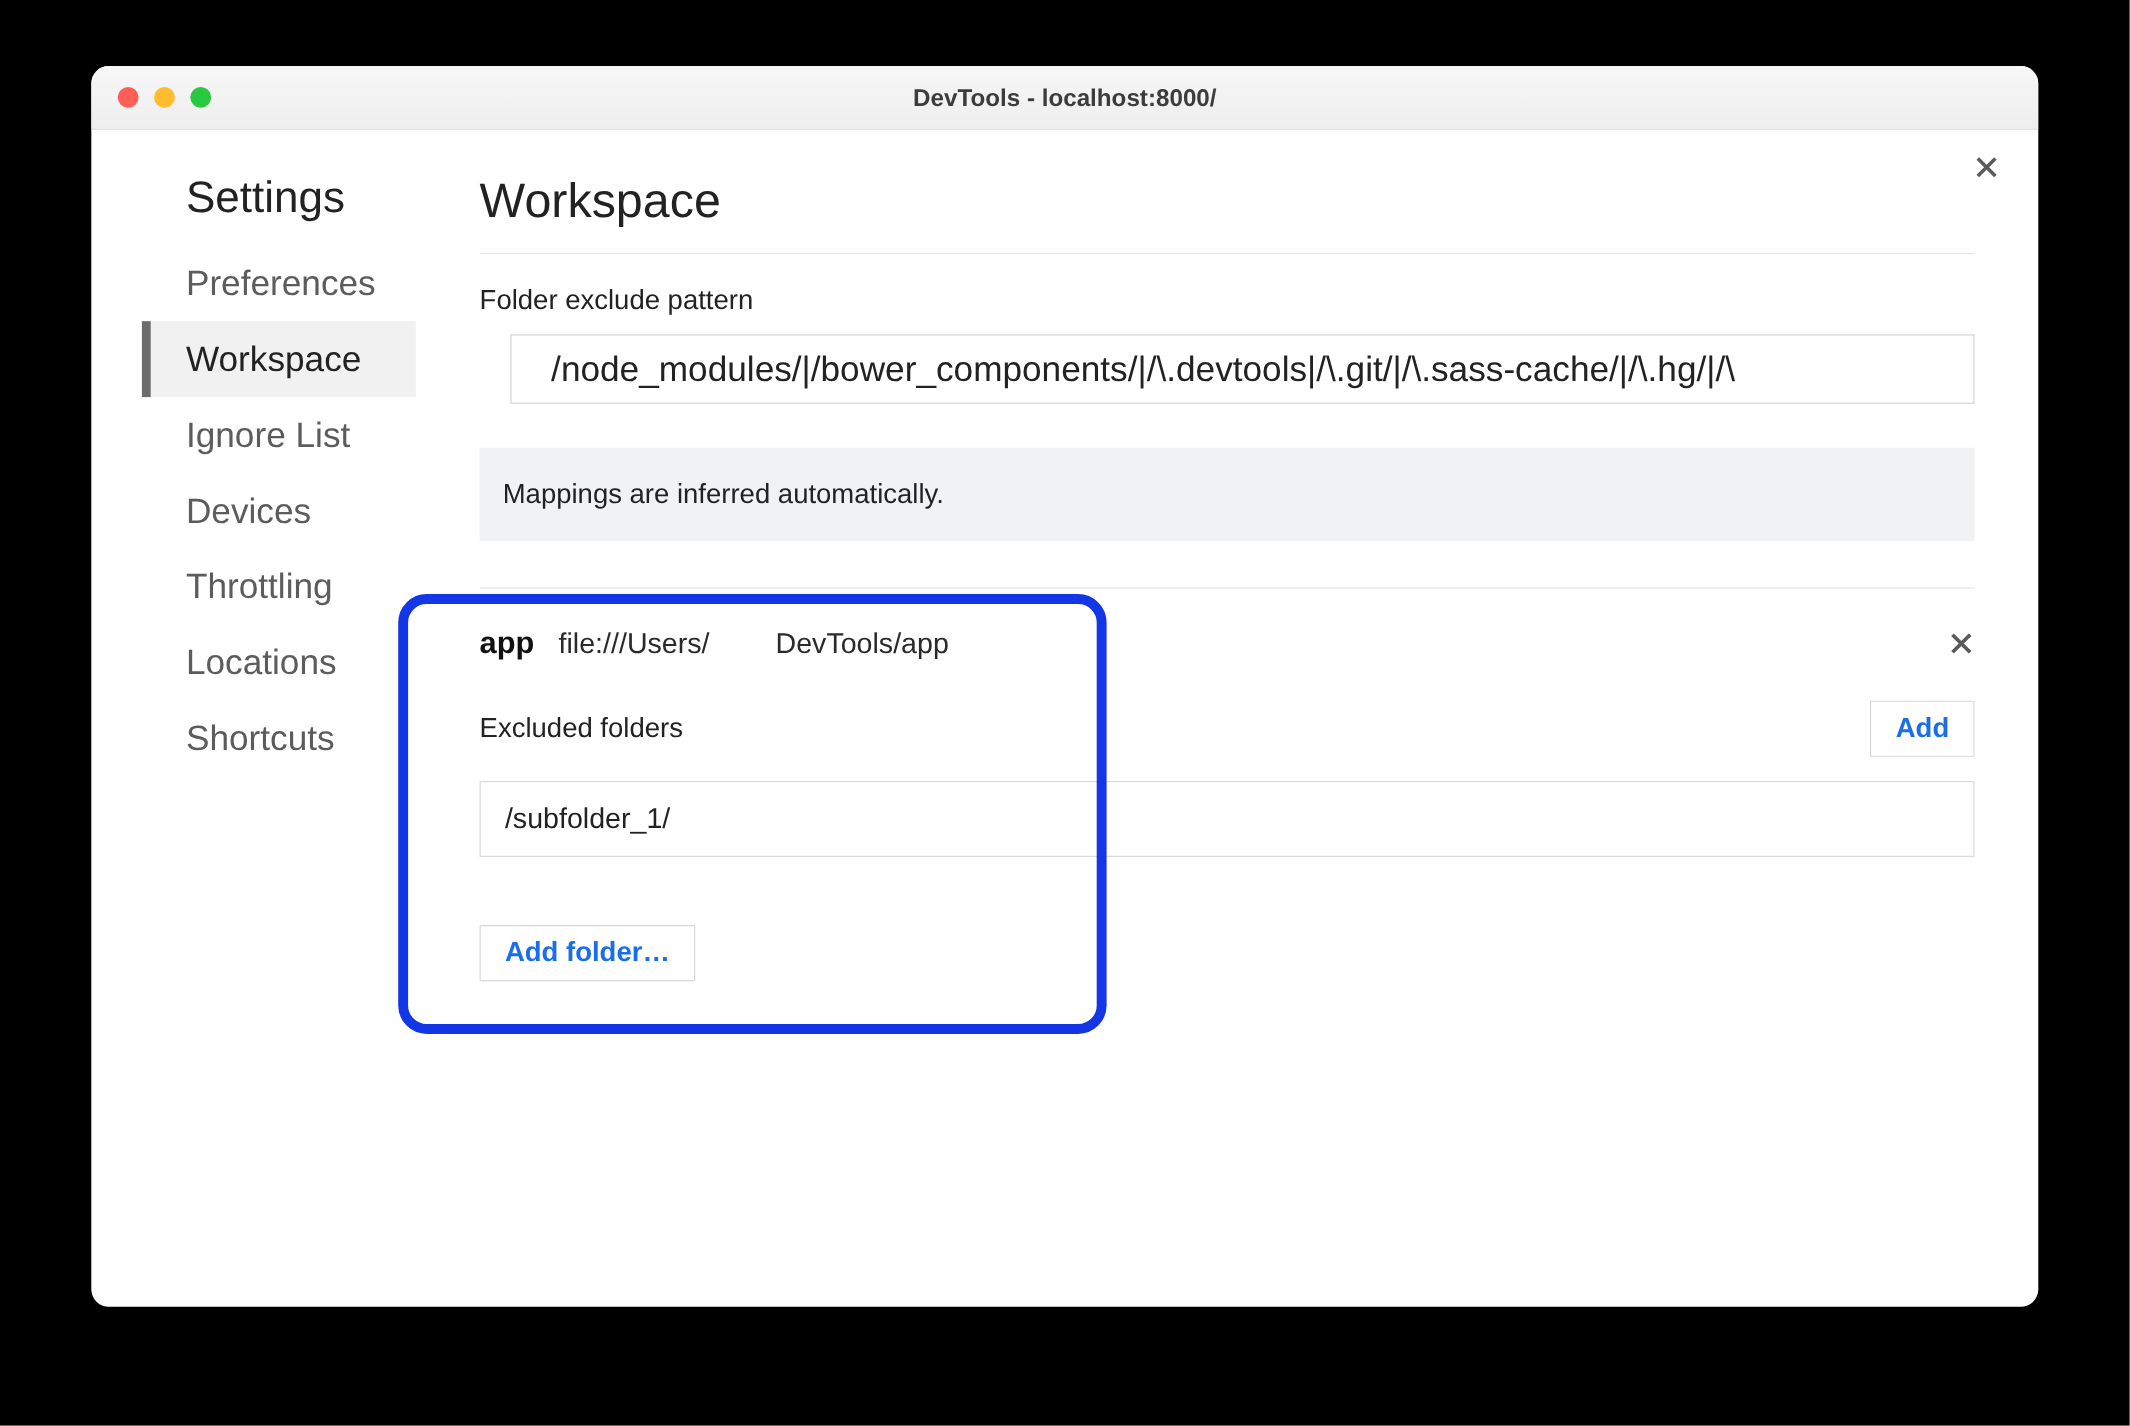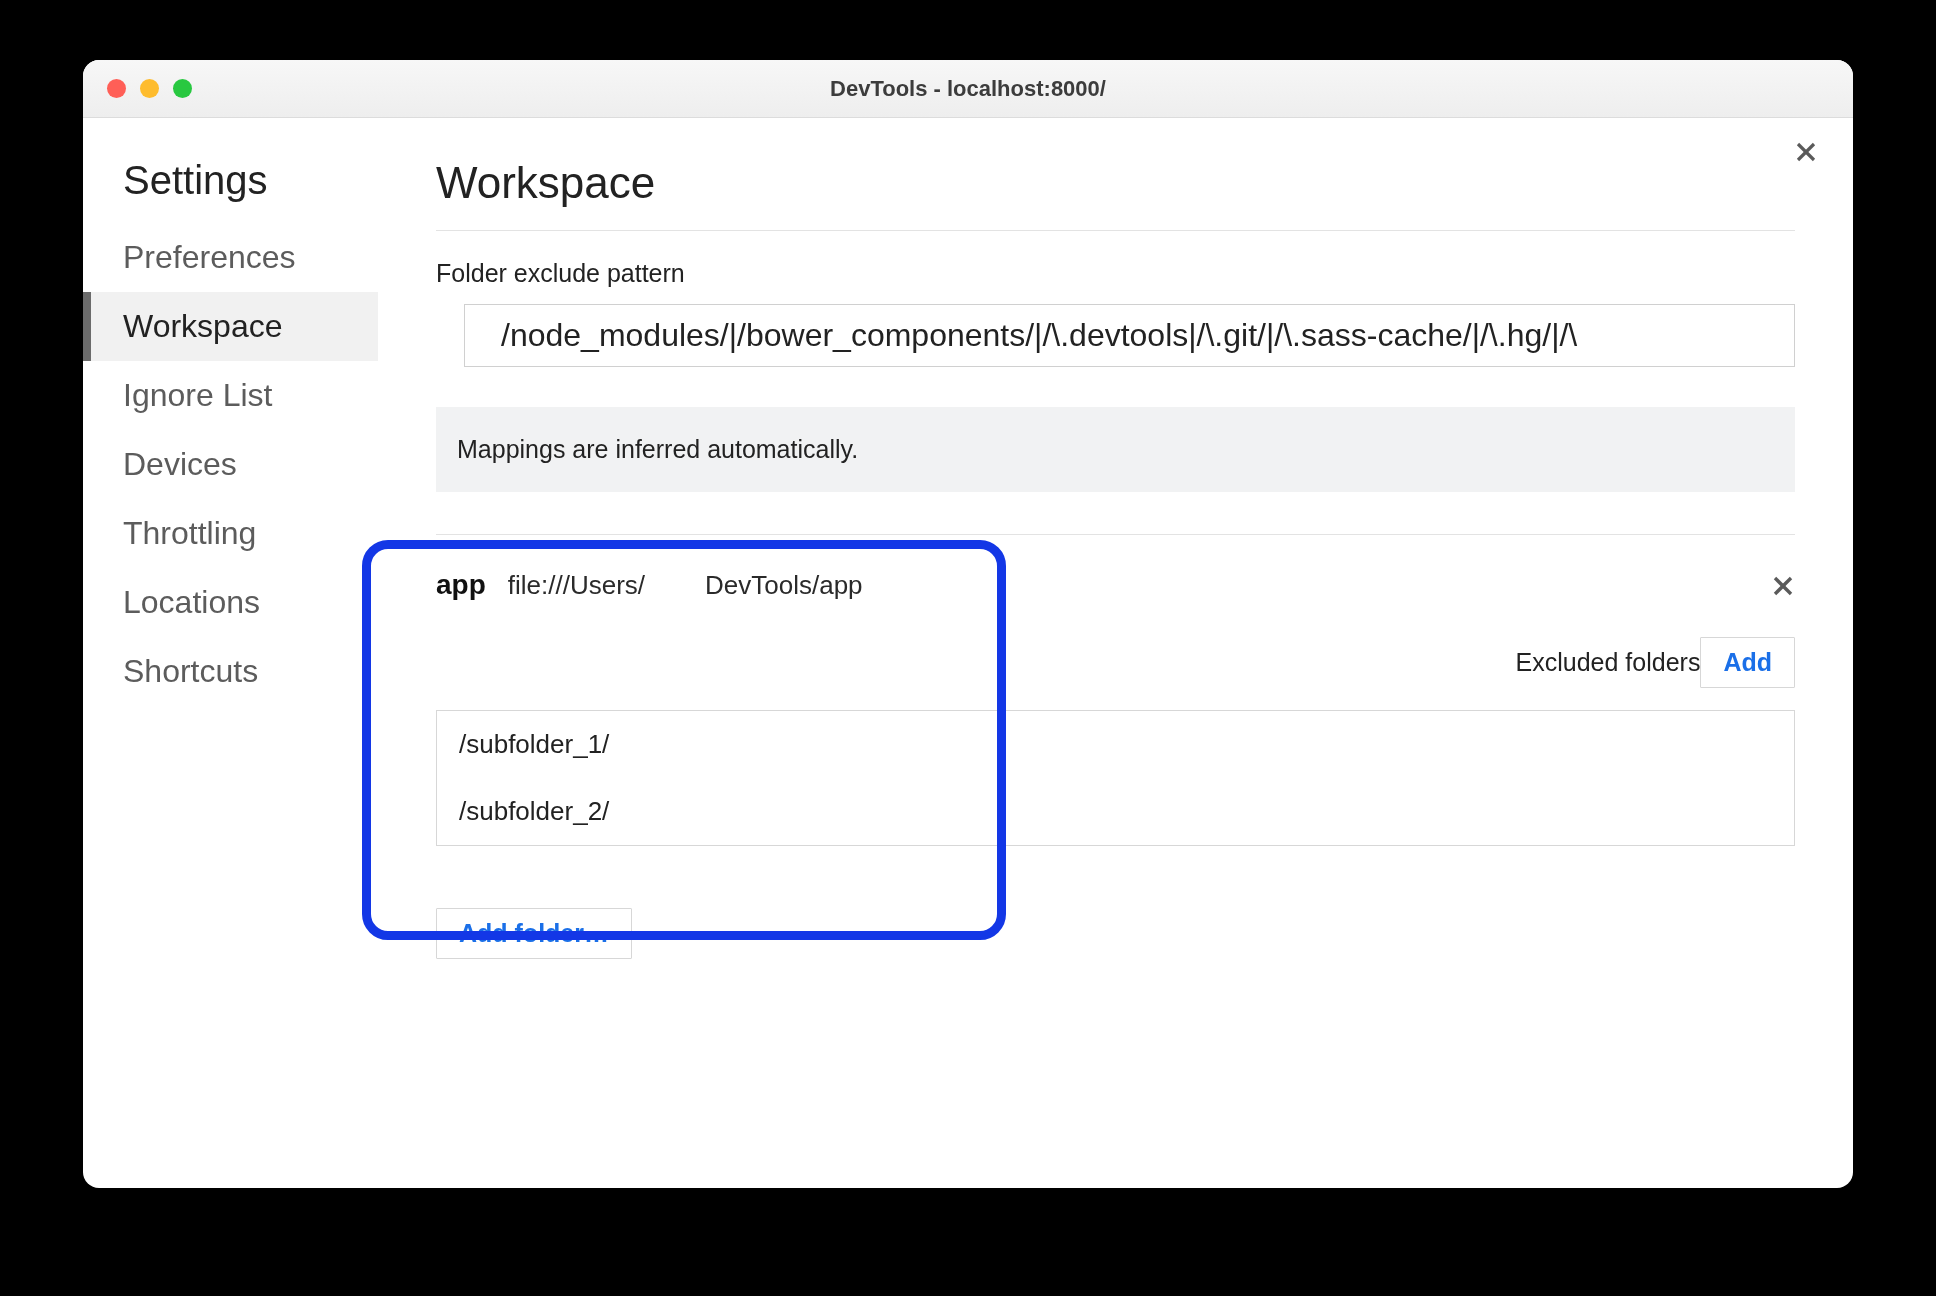--- a/index.html
+++ b/index.html
@@ -49,20 +49,21 @@
     pointer-events: none;
   }
   .content {
     display: flex;
     min-height: 1070px;
     position: relative;
   }
   .sidebar {
     width: 295px;
     padding-top: 40px;
+    padding-left: 46px;
   }
   .sidebar-title {
     font-size: 40px;
     font-weight: 400;
     color: #222;
     padding: 0 0 20px 40px;
   }
   .nav-item {
     font-size: 32px;
     color: #5c5c5c;
@@ -140,21 +141,21 @@
     right: 0;
     top: 4px;
     font-size: 30px;
     color: #5a5a5a;
     cursor: pointer;
     line-height: 1;
   }
   .excluded-row {
     display: flex;
     align-items: center;
-    justify-content: flex-end;
+    justify-content: space-between;
     margin-bottom: 22px;
   }
   .subheading {
     font-size: 25px;
     color: #222;
   }
   .btn {
     border: 1px solid #d7d7d7;
     background: #fff;
     border-radius: 1px;
@@ -253,21 +254,20 @@
           </svg>
         </div>
 
         <div class="excluded-row">
           <div class="subheading">Excluded folders</div>
           <button class="btn blue">Add</button>
         </div>
 
         <div class="folder-list">
           <div class="folder-item">/subfolder_1/</div>
-          <div class="folder-item">/subfolder_2/</div>
         </div>
       </div>
 
       <div class="add-folder-row">
         <button class="btn blue">Add folder…</button>
       </div>
 
       <div class="highlight-box" style="left:-16px; top:422px; width:644px; height:400px;"></div>
 
     </div>

